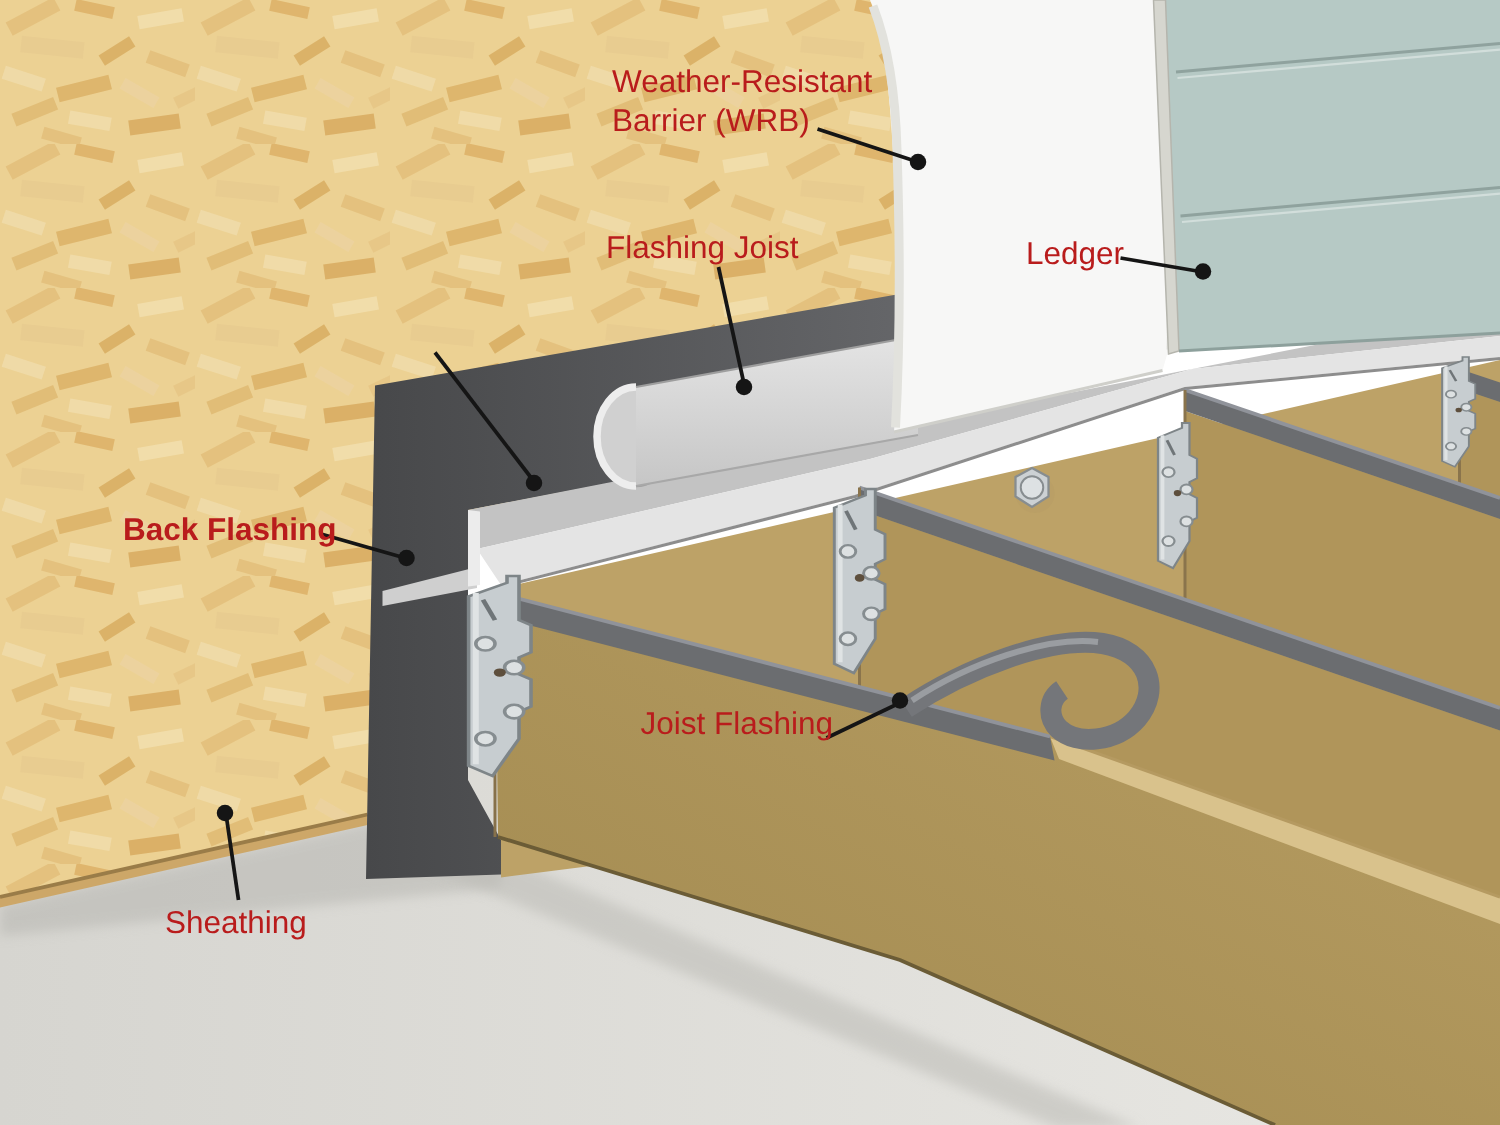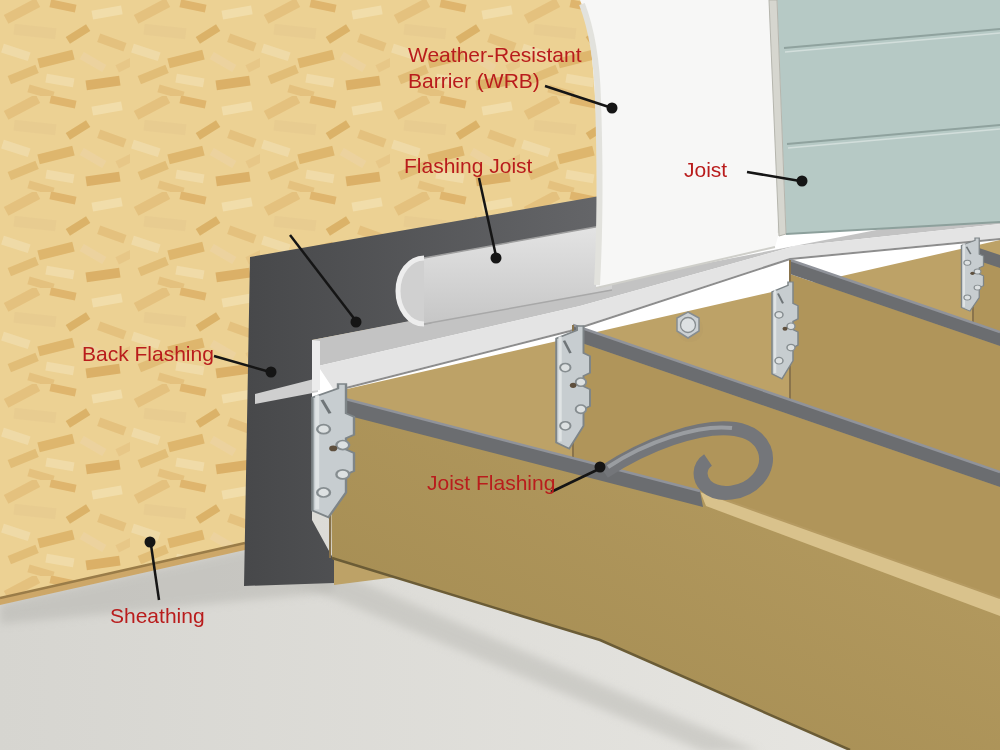--- a/index.html
+++ b/index.html
@@ -171,17 +171,17 @@
     <circle cx="802" cy="181" r="5.5"></circle>
     <circle cx="356" cy="322" r="5.5"></circle>
     <circle cx="271" cy="372" r="5.5"></circle>
     <circle cx="600" cy="467" r="5.5"></circle>
     <circle cx="150" cy="542" r="5.5"></circle>
   </g>
 </svg>
 
   <div class="label" style="left:408px;top:42px;width:180px;">Weather-Resistant Barrier (WRB)</div>
   <div class="label" style="left:404px;top:153px;">Flashing Joist</div>
-  <div class="label" style="left:684px;top:157px;">Joist</div>
-  <div class="label" style="left:82px;top:341px;">Back Flashing</div>
+  <div class="label" style="left:684px;top:157px;">Ledger</div>
+  <div class="label" style="left:82px;top:341px;font-weight:bold;">Back Flashing</div>
   <div class="label" style="left:427px;top:470px;">Joist Flashing</div>
   <div class="label" style="left:110px;top:603px;">Sheathing</div>
 </div>
 
 </body></html>

